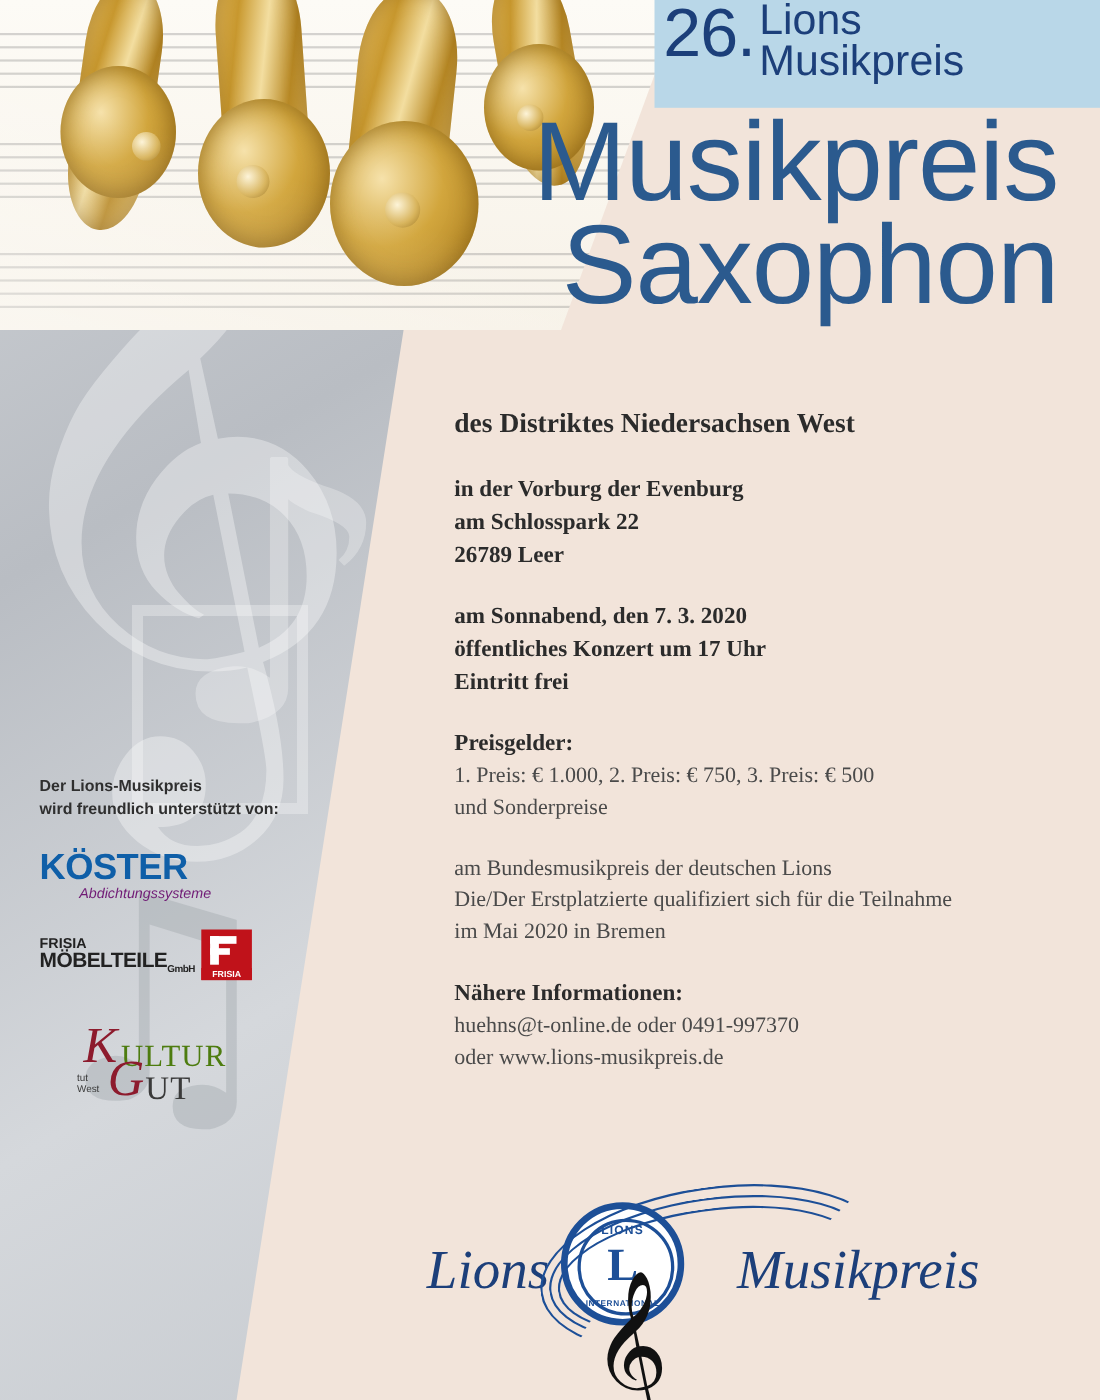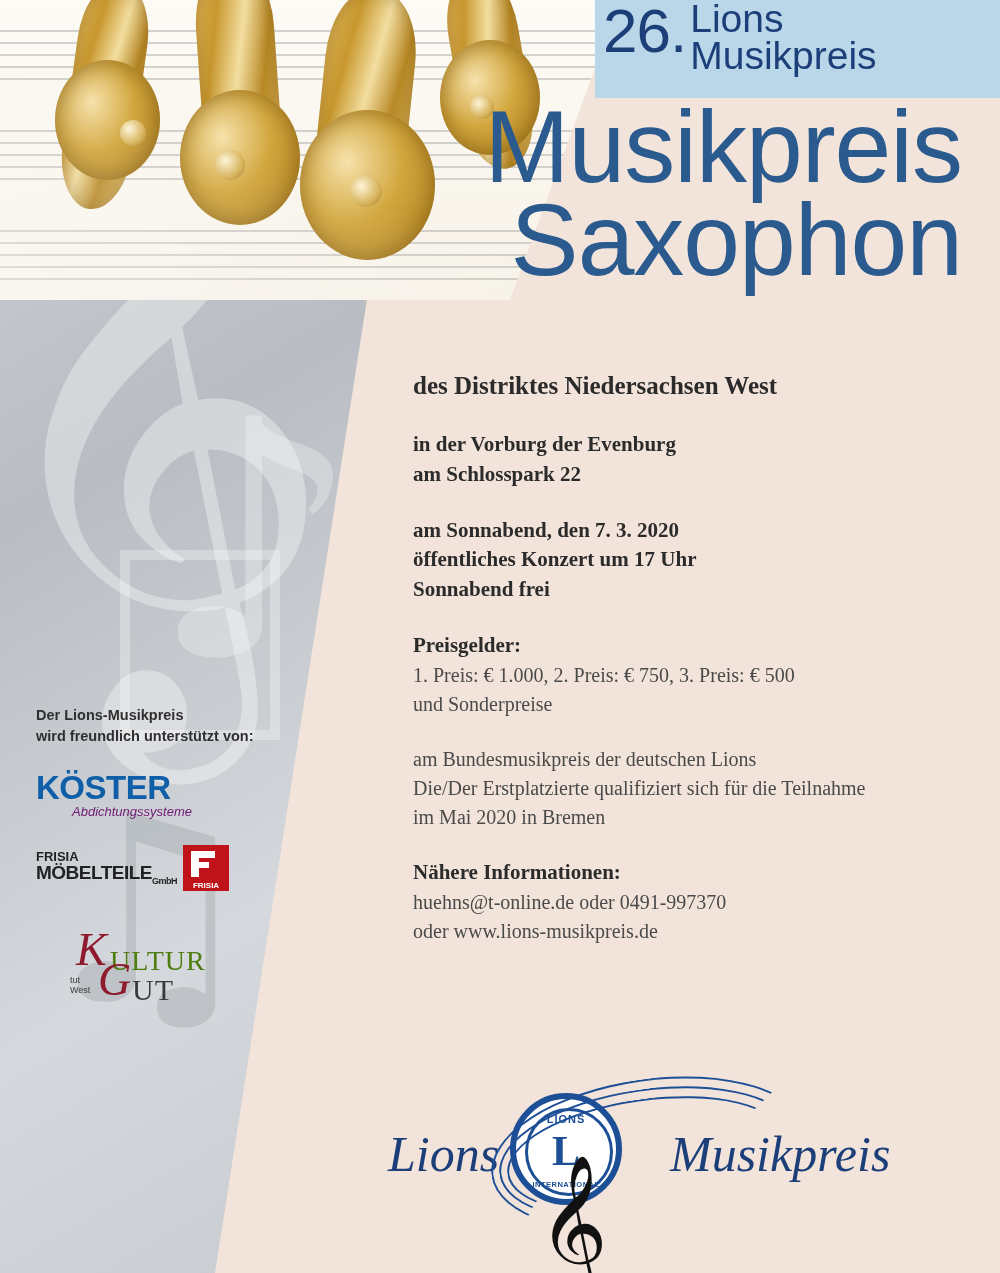--- a/index.html
+++ b/index.html
@@ -394,26 +394,27 @@
     <span class="l1">Musikpreis</span>
     <span class="l2">Saxophon</span>
   </div>
 
   <div class="content">
     <div class="h-dist">des Distriktes Niedersachsen West</div>
 
     <div class="blk">
       <div class="line-b">in der Vorburg der Evenburg</div>
       <div class="line-b">am Schlosspark 22</div>
+      <div class="line-b">26789 Leer</div>
     </div>
 
     <div class="blk">
       <div class="line-b">am Sonnabend, den 7. 3. 2020</div>
       <div class="line-b">öffentliches Konzert um 17 Uhr</div>
-      <div class="line-b">Sonnabend frei</div>
+      <div class="line-b">Eintritt frei</div>
     </div>
 
     <div class="blk">
       <div class="line-b">Preisgelder:</div>
       <div class="line-n">1. Preis: € 1.000, 2. Preis: € 750, 3. Preis: € 500</div>
       <div class="line-n">und Sonderpreise</div>
     </div>
 
     <div class="blk">
       <div class="line-n">am Bundesmusikpreis der deutschen Lions</div>

